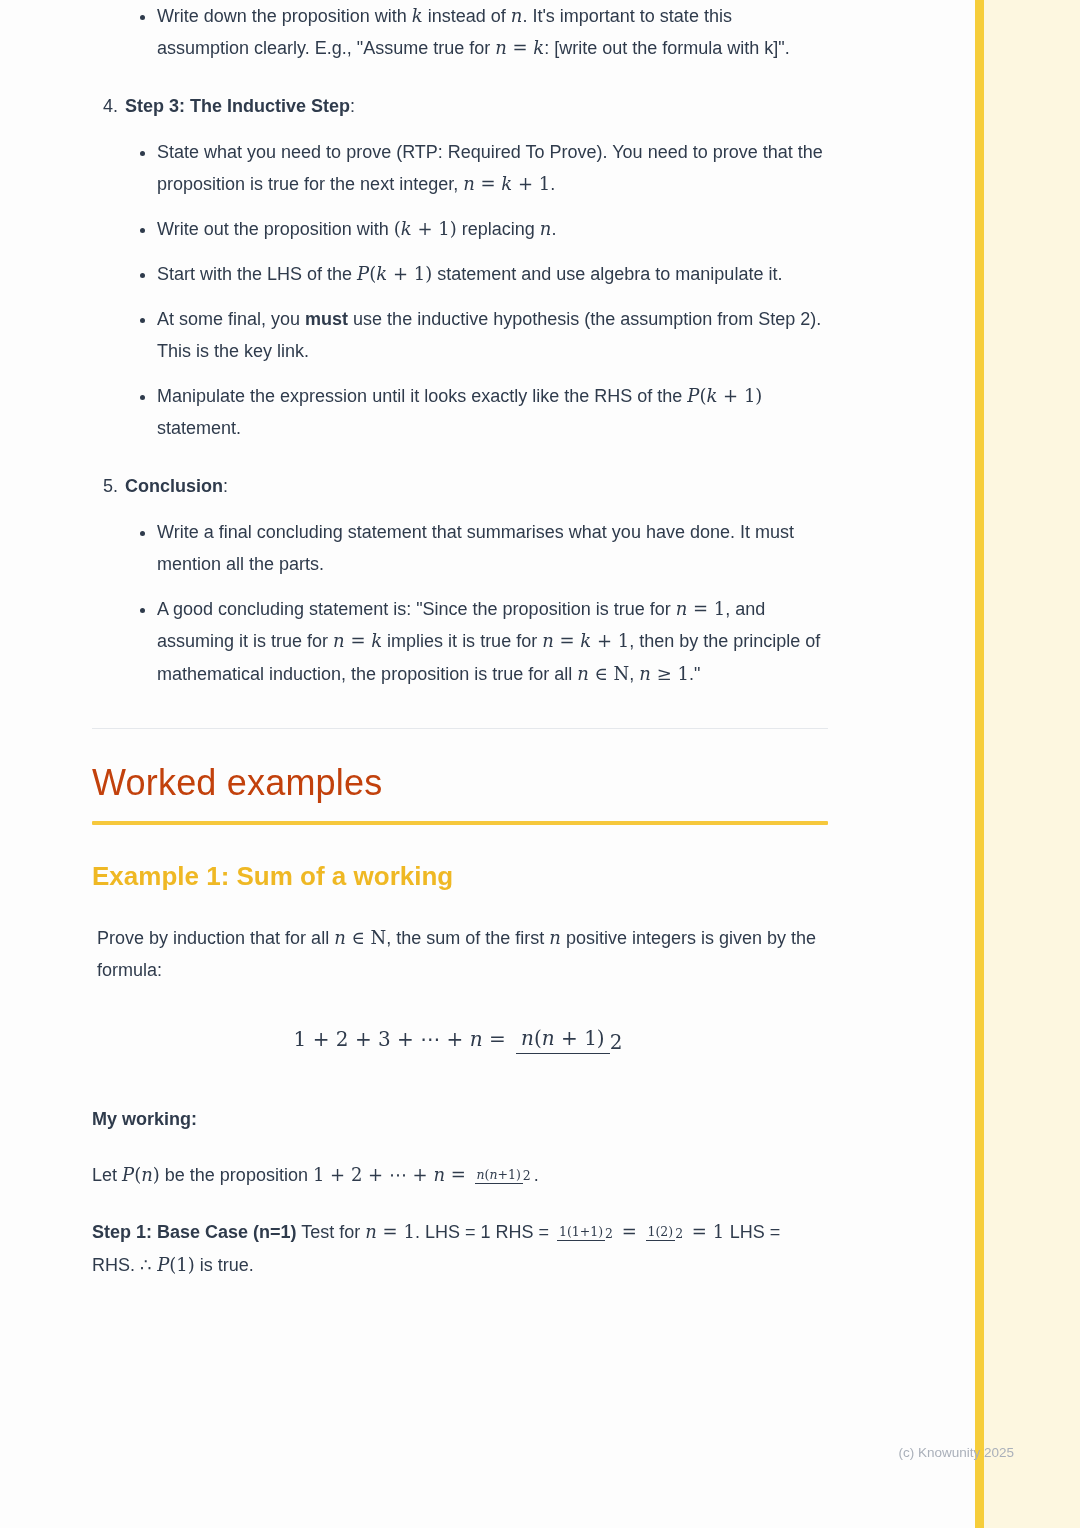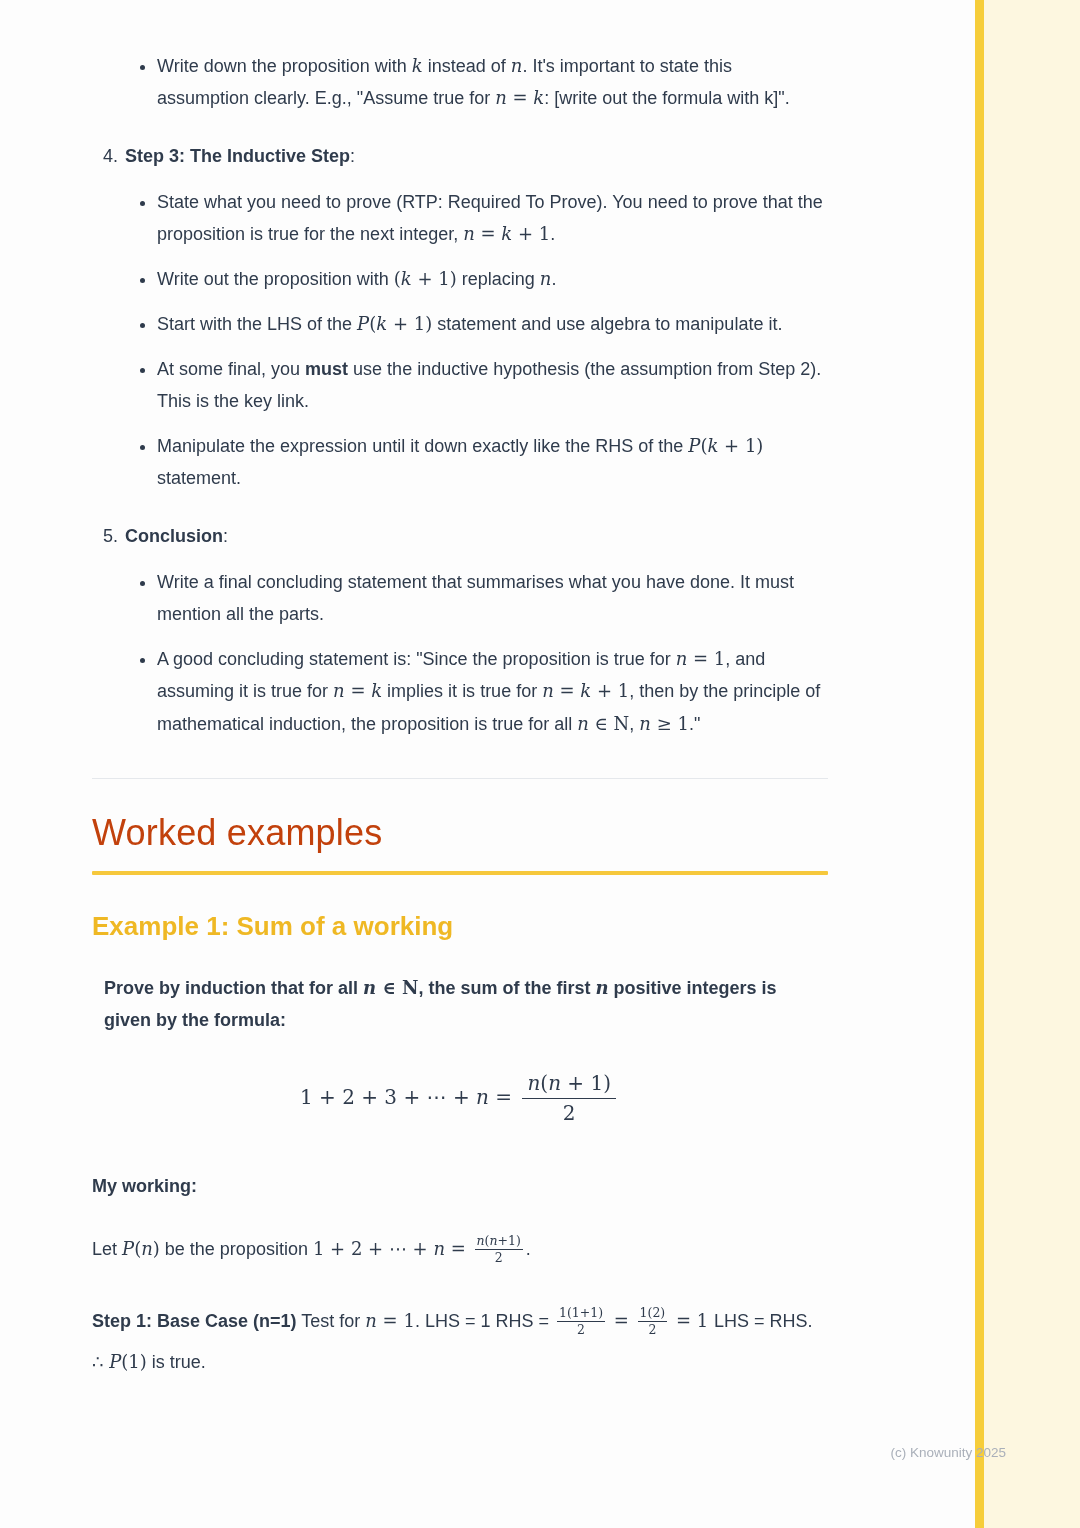--- a/index.html
+++ b/index.html
@@ -4,53 +4,53 @@
 <style>
   html, body { margin: 0; padding: 0; background: #e9e9e9; }
   .page {
     position: relative; width: 1080px; height: 1528px;
     background: #fdfdfd; overflow: hidden;
     font-family: "Liberation Sans", sans-serif; color: #2f3b4c;
   }
   .edge-cream { position: absolute; top: 0; right: 0; width: 96px; height: 100%; background: #fdf7e0; }
   .edge-stripe { position: absolute; top: 0; right: 96px; width: 9px; height: 100%; background: #f6cd3a; }
 
-  .content { position: relative; width: 736px; margin-left: 92px; padding-top: 50px; font-size: 18px; line-height: 1.78; }
+  .content { position: relative; width: 736px; margin-left: 92px; font-size: 18px; line-height: 1.78; }
 
   ul.bullets { margin: 14px 0 0 0; padding-left: 65px; list-style: disc outside; }
   ul.bullets li { margin-bottom: 13px; }
   ul.bullets.top { margin-top: 0; }
 
   .num-item { margin-top: 26px; }
   .num-title { margin: 0 0 0 11px; }
   .num { margin-right: 7px; }
 
   .run-b { font-weight: 700; }
   .run-m { font-family: "DejaVu Serif", "Liberation Serif", serif; font-style: italic; }
   .run-mr { font-family: "DejaVu Serif", "Liberation Serif", serif; }
 
-  .frac { display: inline-flex; flex-direction: column; align-items: center; vertical-align: middle; margin: 0 4px; text-align: center; }
+  .frac { display: inline-flex; flex-direction: row; align-items: center; vertical-align: middle; margin: 0 4px; text-align: center; }
   .fnum { display: block; padding: 0 5px 3px; border-bottom: 1.4px solid #2f3b4c; line-height: 1.15; }
   .fden { display: block; padding-top: 3px; line-height: 1.15; }
   .frac-sm { font-size: 12.5px; margin: 8px 3px; }
   .frac-sm .fnum { padding: 0 2px 1px; border-bottom-width: 1px; }
   .frac-sm .fden { padding-top: 1px; }
 
   hr.divider { border: none; border-top: 1px solid #e5e8ec; margin: 38px 0 0; }
 
   h1.main-heading { font-size: 36px; line-height: 1.2; font-weight: 400; color: #c2410c; margin: 32px 0 0; letter-spacing: .2px; }
   .heading-underline { height: 4px; background: #f6c83c; margin-top: 17px; border-radius: 1px; }
   h2.example-heading { font-size: 26px; line-height: 1.2; font-weight: 700; color: #efb824; margin: 36px 0 0; }
 
-  p.para-bold { font-weight: 700; margin: 30px 12px 0; }
+  p.para-bold { font-weight: 400; margin: 30px 5px 0; }
   .math-display { margin: 36px 0 12px; text-align: center; font-size: 20px; }
   p.label-bold { font-weight: 700; margin: 45px 0 0; }
   p.body-para { margin: 24px 0 0; }
 
-  .footer { position: absolute; right: 74px; bottom: 68px; font-size: 13.5px; color: #aab0ba; }
+  .footer { position: absolute; right: 66px; bottom: 68px; font-size: 13.5px; color: #aab0ba; }
 </style>
 </head>
 <body>
 
 <div class="page">
   <div class="edge-cream"></div>
   <div class="edge-stripe"></div>
 
   <div class="content">
 
@@ -58,21 +58,21 @@
       <li><span class="run-n">Write down the proposition with </span><span class="run-m">k</span><span class="run-n"> instead of </span><span class="run-m">n</span><span class="run-n">. It's important to state this assumption clearly. E.g., "Assume true for </span><span class="run-m">n</span><span class="run-mr"> = </span><span class="run-m">k</span><span class="run-n">: [write out the formula with k]".</span></li>
     </ul>
 
     <div class="num-item">
       <p class="num-title"><span class="num">4.</span><span><span class="run-b">Step 3: The Inductive Step</span><span class="run-n">:</span></span></p>
       <ul class="bullets">
         <li><span class="run-n">State what you need to prove (RTP: Required To Prove). You need to prove that the proposition is true for the next integer, </span><span class="run-m">n</span><span class="run-mr"> = </span><span class="run-m">k</span><span class="run-mr"> + 1</span><span class="run-n">.</span></li>
         <li><span class="run-n">Write out the proposition with </span><span class="run-mr">(</span><span class="run-m">k</span><span class="run-mr"> + 1)</span><span class="run-n"> replacing </span><span class="run-m">n</span><span class="run-n">.</span></li>
         <li><span class="run-n">Start with the LHS of the </span><span class="run-m">P</span><span class="run-mr">(</span><span class="run-m">k</span><span class="run-mr"> + 1)</span><span class="run-n"> statement and use algebra to manipulate it.</span></li>
         <li><span class="run-n">At some final, you </span><span class="run-b">must</span><span class="run-n"> use the inductive hypothesis (the assumption from Step 2). This is the key link.</span></li>
-        <li><span class="run-n">Manipulate the expression until it down exactly like the RHS of the </span><span class="run-m">P</span><span class="run-mr">(</span><span class="run-m">k</span><span class="run-mr"> + 1)</span><span class="run-n"> statement.</span></li>
+        <li><span class="run-n">Manipulate the expression until it looks exactly like the RHS of the </span><span class="run-m">P</span><span class="run-mr">(</span><span class="run-m">k</span><span class="run-mr"> + 1)</span><span class="run-n"> statement.</span></li>
       </ul>
     </div>
 
     <div class="num-item">
       <p class="num-title"><span class="num">5.</span><span><span class="run-b">Conclusion</span><span class="run-n">:</span></span></p>
       <ul class="bullets">
         <li><span class="run-n">Write a final concluding statement that summarises what you have done. It must mention all the parts.</span></li>
         <li><span class="run-n">A good concluding statement is: "Since the proposition is true for </span><span class="run-m">n</span><span class="run-mr"> = 1</span><span class="run-n">, and assuming it is true for </span><span class="run-m">n</span><span class="run-mr"> = </span><span class="run-m">k</span><span class="run-n"> implies it is true for </span><span class="run-m">n</span><span class="run-mr"> = </span><span class="run-m">k</span><span class="run-mr"> + 1</span><span class="run-n">, then by the principle of mathematical induction, the proposition is true for all </span><span class="run-m">n</span><span class="run-mr"> ∈ N</span><span class="run-n">, </span><span class="run-m">n</span><span class="run-mr"> ≥ 1</span><span class="run-n">."</span></li>
       </ul>
     </div>

